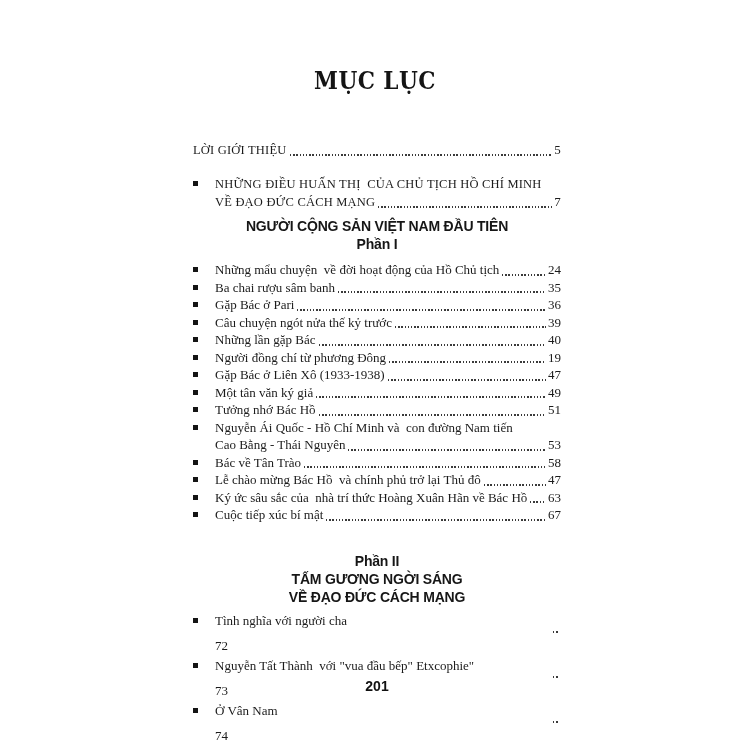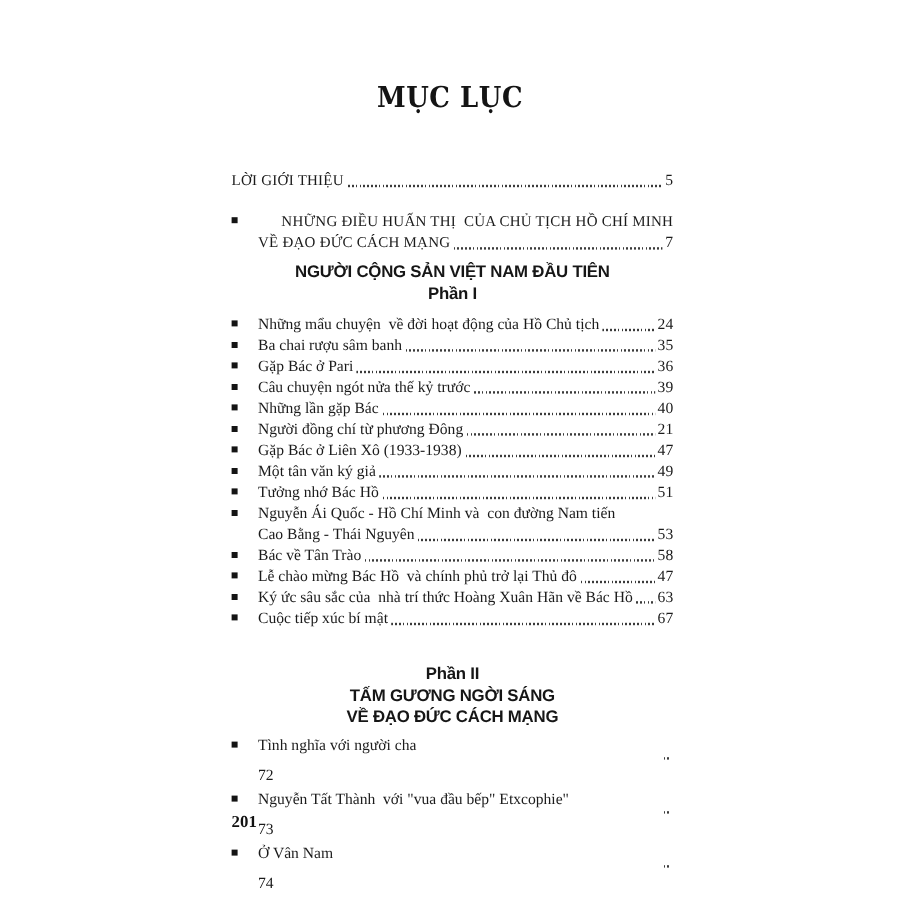--- a/index.html
+++ b/index.html
@@ -40,21 +40,21 @@
     line-height: 18px;
     color: #161616;
     letter-spacing: -0.2px;
     margin-top: 28px;
   }
   .sec-1 .sec-heading { margin: 6px 0 8px 0; }
   .sec-2 { margin-top: 9px; }
   .sec-2 .sec-heading { margin-bottom: 5px; }
 
   .entry { display: flex; }
-  .sec-0 .entry { margin-bottom: 16px; text-align: right; }
+  .sec-0 .entry { margin-bottom: 16px; }
   .sec-0 .entry:last-child { margin-bottom: 0; }
   .bullet-col { flex: 0 0 22px; padding-top: 6px; }
   .bullet {
     display: block;
     width: 5px; height: 5px;
     background: #141414;
   }
   .entry-body { flex: 1 1 auto; min-width: 0; }
   .line {
     line-height: 17.5px;
@@ -73,22 +73,22 @@
     height: 2px;
     align-self: flex-end;
     margin: 0 2px 3px 3px;
     background-image: repeating-linear-gradient(90deg, #3a3a3a 0 1.4px, transparent 1.4px 3.2px);
   }
   .pagenum { flex: 0 0 auto; font-size: 13px; }
   .folio {
     position: absolute;
     top: 678px; left: 193px;
     width: 368px;
-    text-align: left;
-    font-family: Liberation Serif, serif;
+    text-align: center;
+    font-family: Liberation Sans, sans-serif;
     font-weight: 700;
     font-size: 14px;
     color: #111111;
   }
 </style>
 </head>
 <body>
 
 <div class="page">
   <h1 class="title">MỤC LỤC</h1>
@@ -152,21 +152,21 @@
           </span>
           <div class="entry-body">
             <div class="line line-last"><span class="line-text">Những lần gặp Bác</span><span class="leader"></span><span class="pagenum">40</span></div>
           </div>
         </div>
         <div class="entry">
           <span class="bullet-col">
             <span class="bullet"></span>
           </span>
           <div class="entry-body">
-            <div class="line line-last"><span class="line-text">Người đồng chí từ phương Đông</span><span class="leader"></span><span class="pagenum">21</span></div>
+            <div class="line line-last"><span class="line-text">Người đồng chí từ phương Đông</span><span class="leader"></span><span class="pagenum">19</span></div>
           </div>
         </div>
         <div class="entry">
           <span class="bullet-col">
             <span class="bullet"></span>
           </span>
           <div class="entry-body">
             <div class="line line-last"><span class="line-text">Gặp Bác ở Liên Xô (1933-1938)</span><span class="leader"></span><span class="pagenum">47</span></div>
           </div>
         </div>

